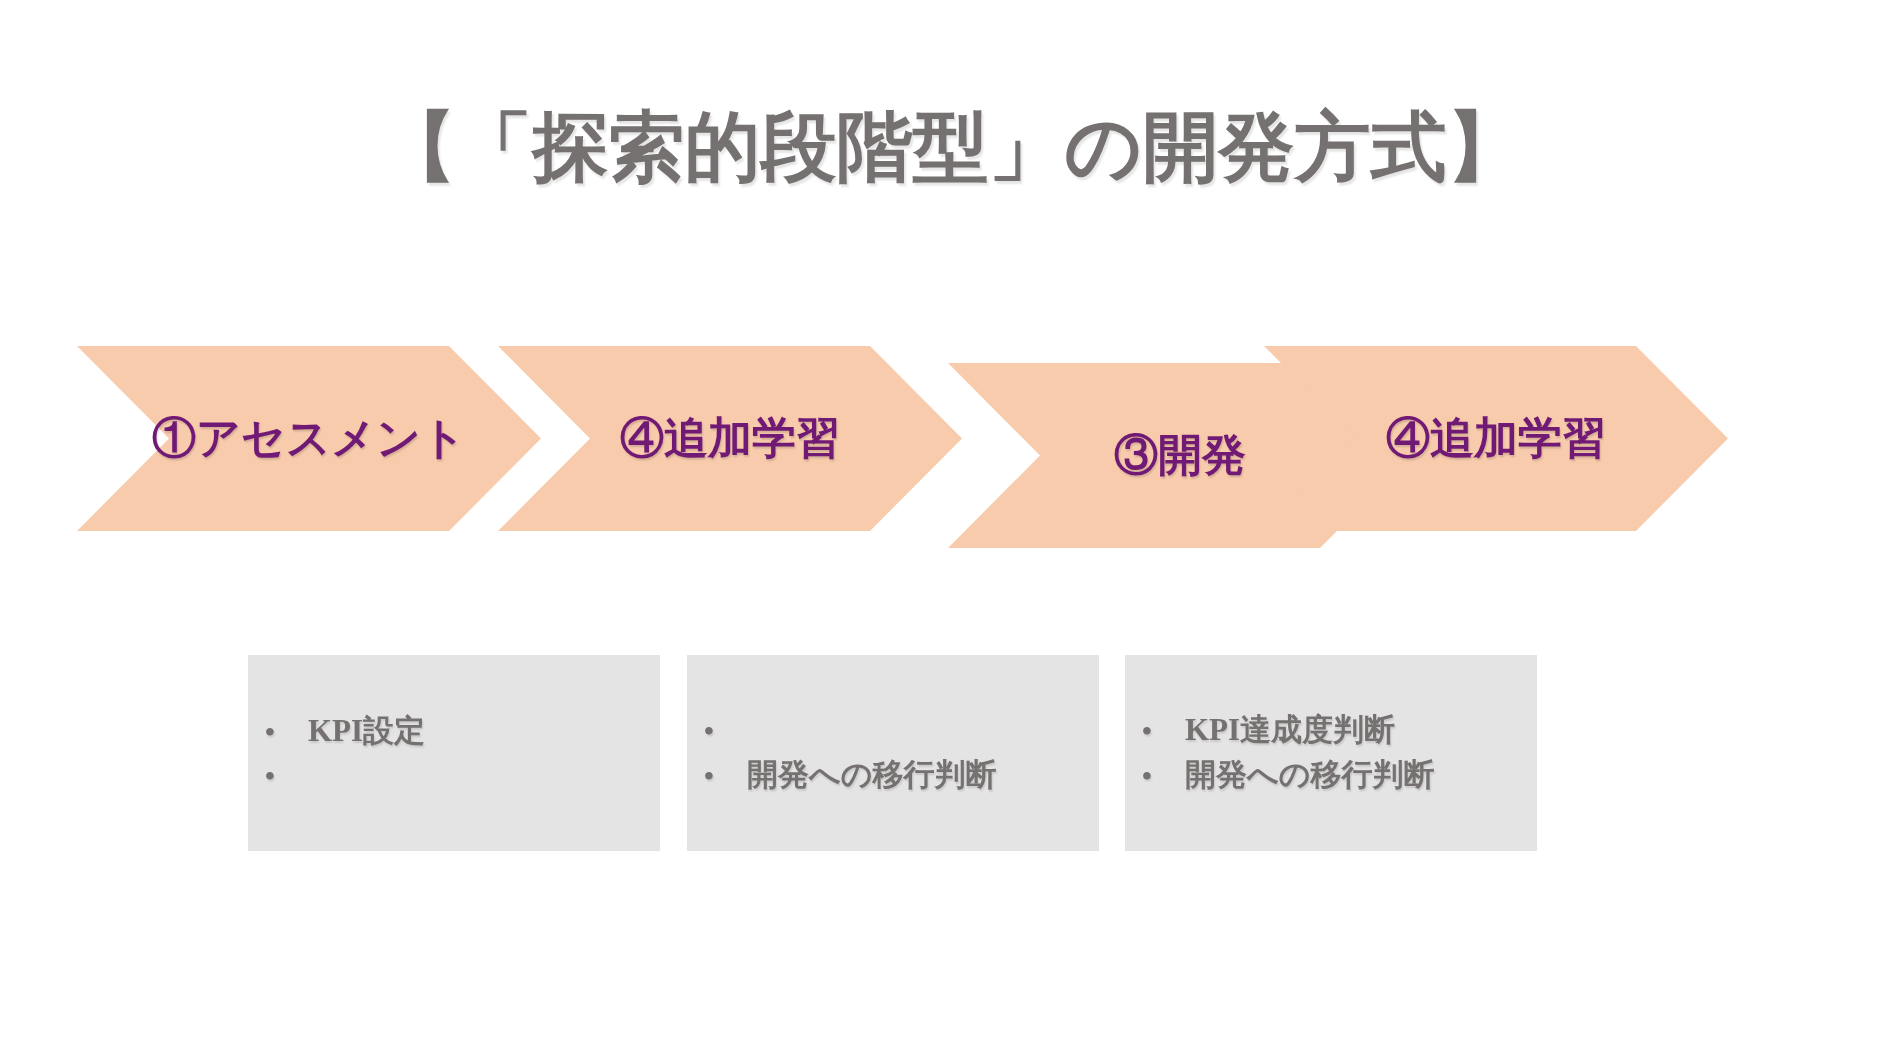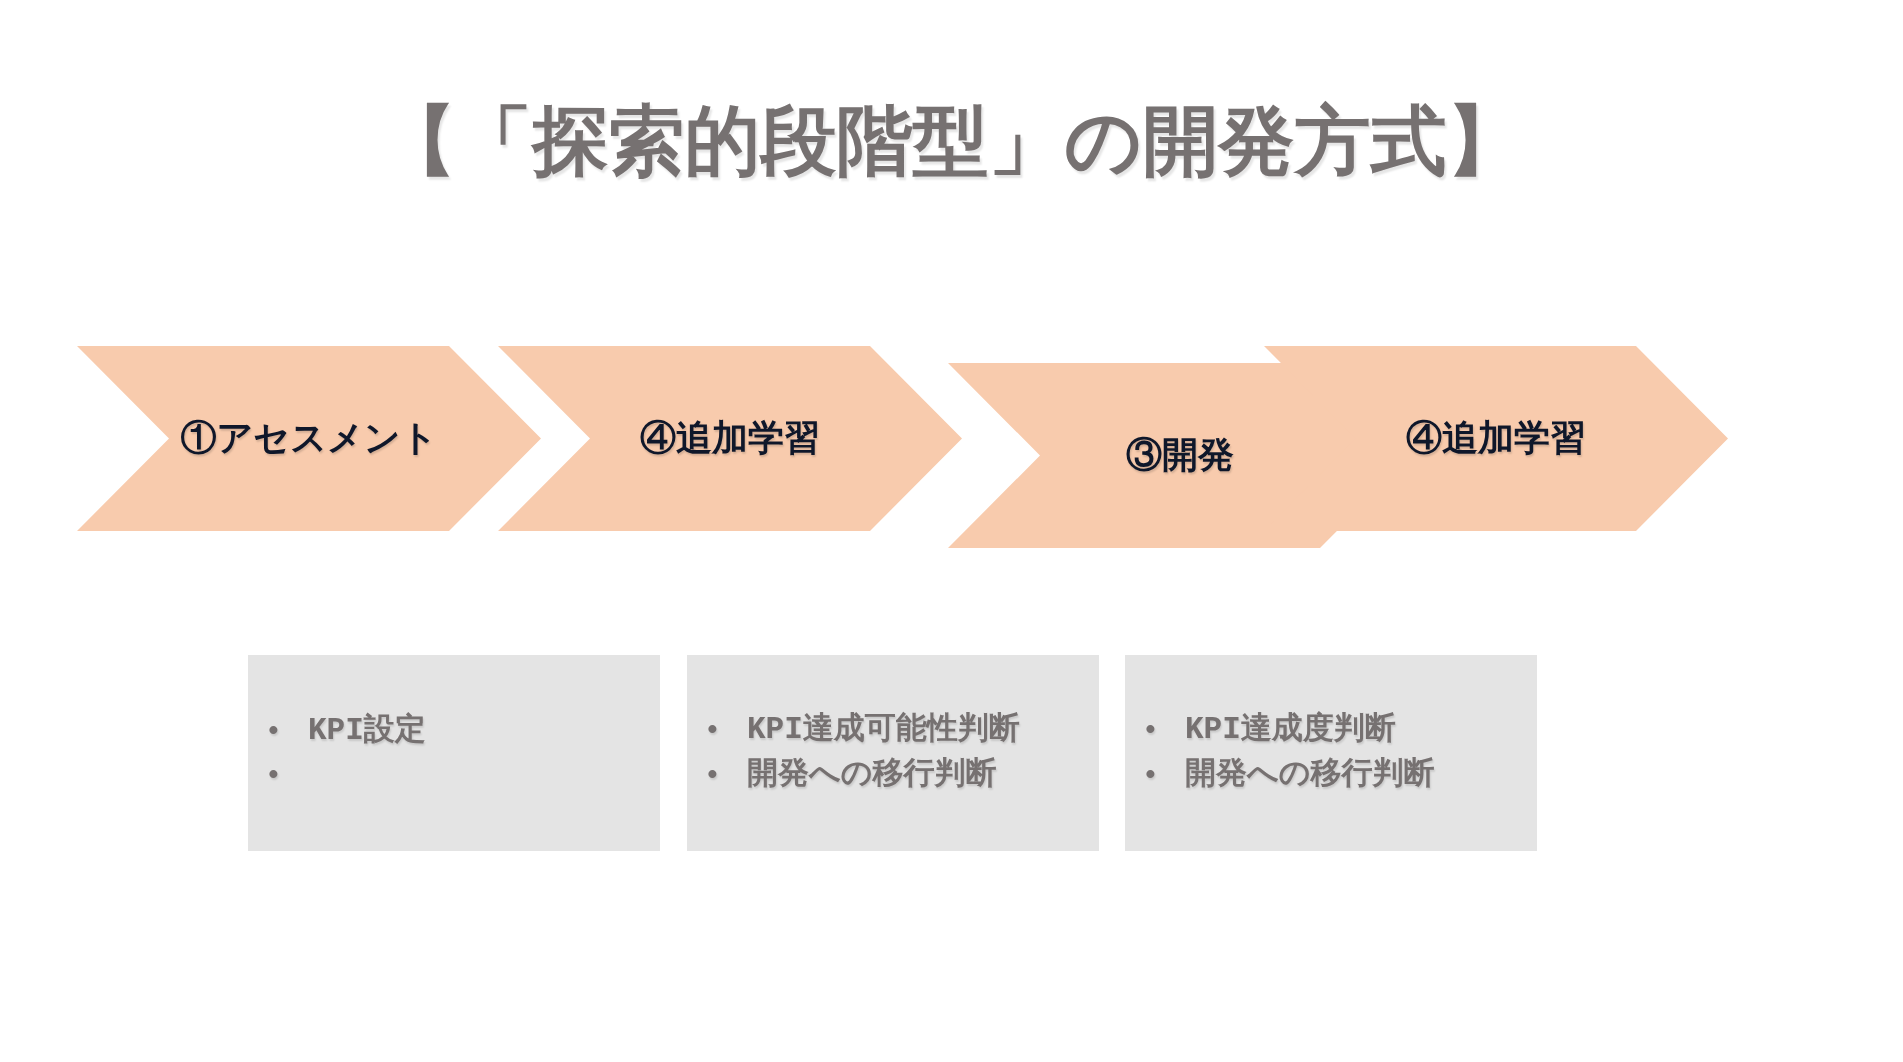--- a/index.html
+++ b/index.html
@@ -2,21 +2,21 @@
 <html><head>
 <meta charset="utf-8">
 <style>
   html, body { margin: 0; padding: 0; background: #ffffff; }
   .slide {
     position: relative;
     width: 1903px;
     height: 1062px;
     background: #ffffff;
     overflow: hidden;
-    font-family: Liberation Mono, monospace;
+    font-family: Liberation Serif, serif;
   }
   .title {
     position: absolute;
     top: 98px;
     left: 0;
     width: 100%;
     margin: 0;
     text-align: center;
     font-size: 76px;
     font-weight: bold;
@@ -35,23 +35,23 @@
     position: absolute;
     left: 0; top: 0;
     display: block;
   }
   .chevron-label {
     position: absolute;
     left: 0; top: 0; right: 0; bottom: 0;
     display: flex;
     align-items: center;
     justify-content: center;
-    font-size: 36px;
+    font-size: 44px;
     font-weight: bold;
-    color: #0f172a;
+    color: #701a75;
     text-shadow: 1px 2px 2px rgba(0,0,0,0.15);
     white-space: nowrap;
   }
   .chevron-1 { left: 77px; }
   .chevron-2 { left: 498px; }
   .chevron-3 { left: 948px; margin-top: 17px; }
   .chevron-4 { left: 1264px; }
 
   .detail-box {
     position: absolute;
@@ -127,21 +127,20 @@
       <span class="li-text">KPI設定</span>
     </div>
     <div class="li">
       <span class="bullet">•</span>
     </div>
   </div>
 
   <div class="detail-box box-2">
     <div class="li">
       <span class="bullet">•</span>
-      <span class="li-text">KPI達成可能性判断</span>
     </div>
     <div class="li">
       <span class="bullet">•</span>
       <span class="li-text">開発への移行判断</span>
     </div>
   </div>
 
   <div class="detail-box box-3">
     <div class="li">
       <span class="bullet">•</span>

